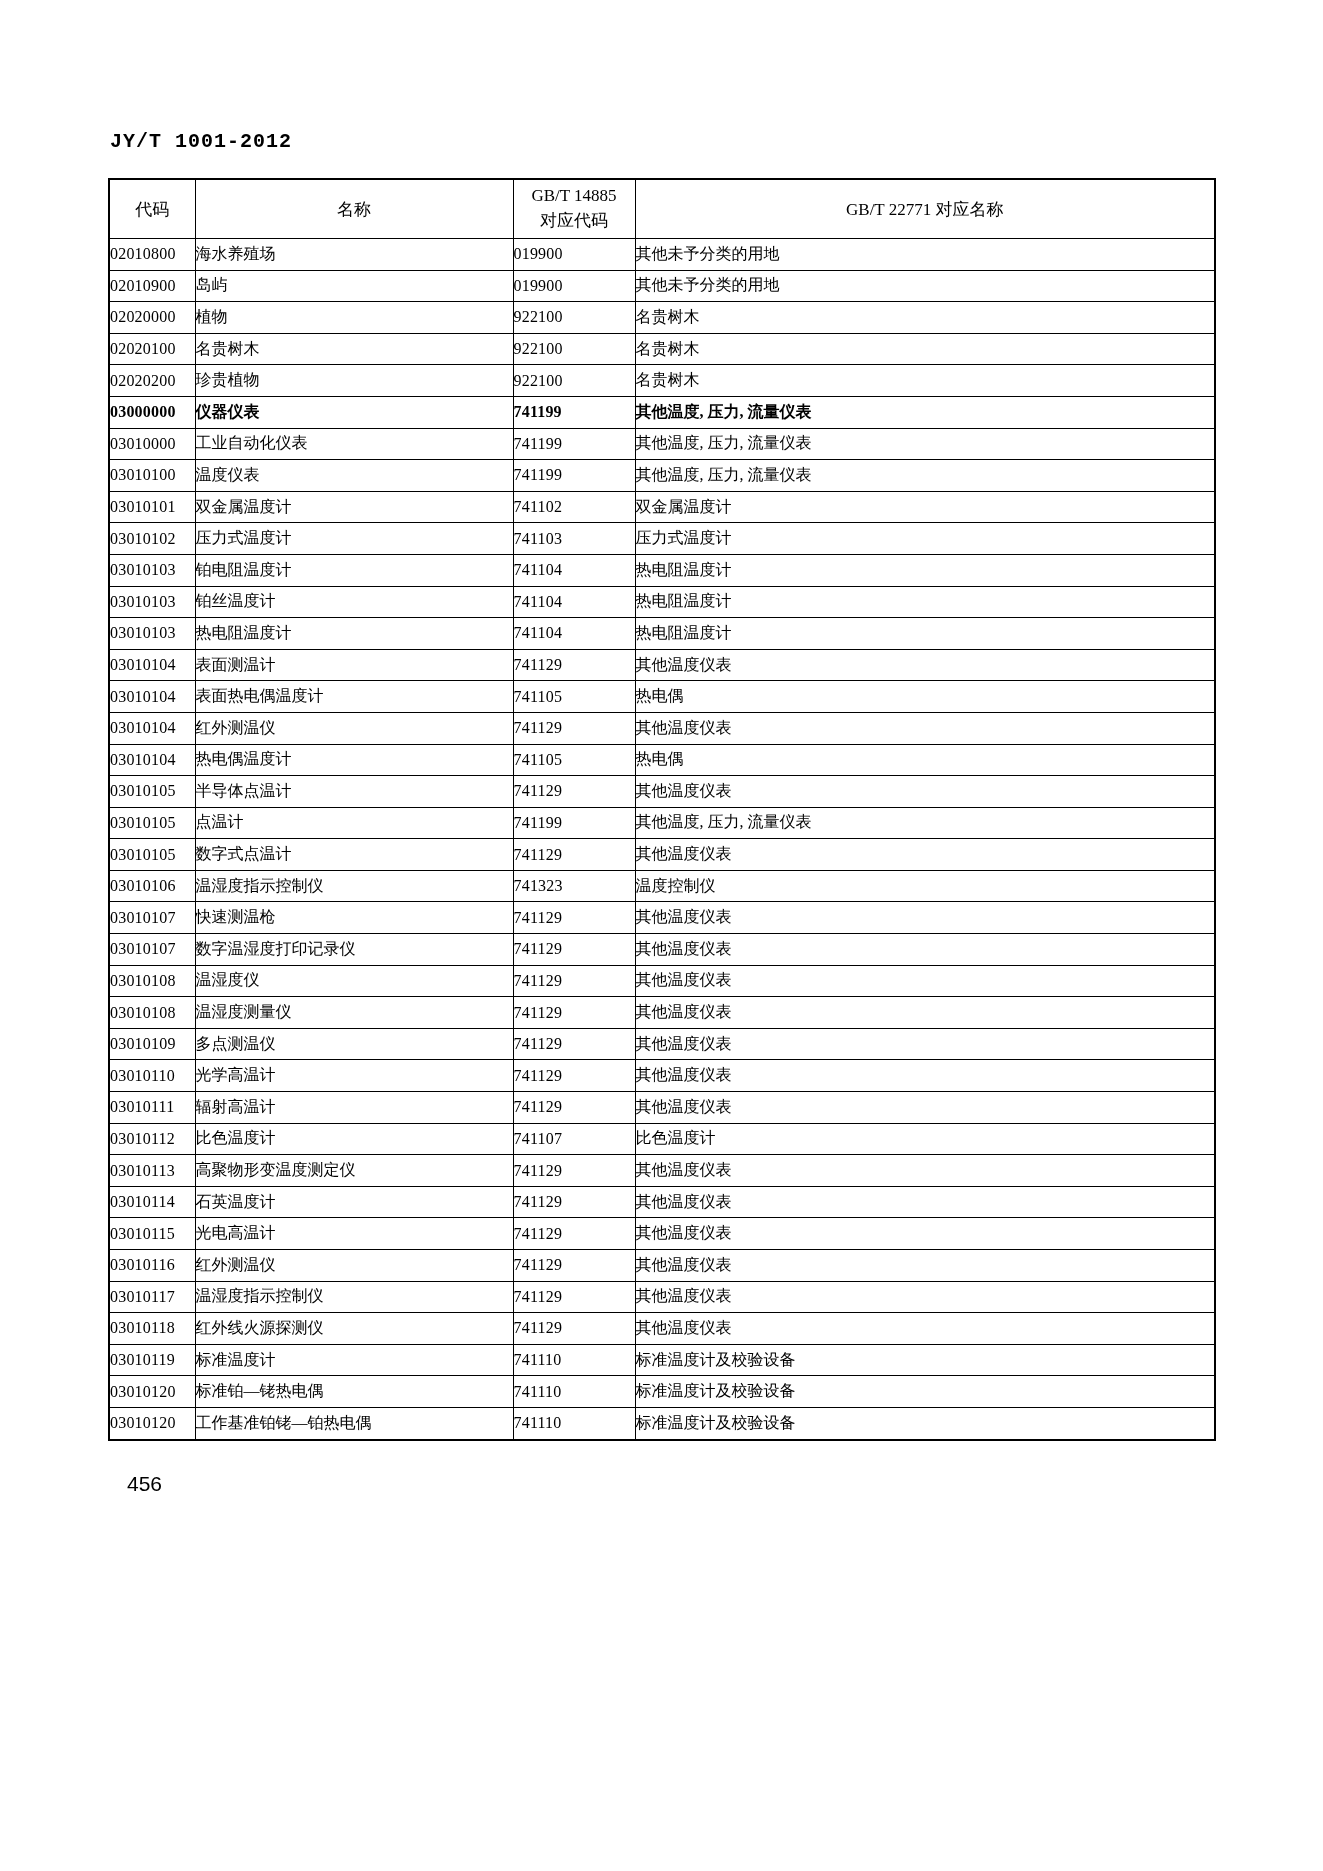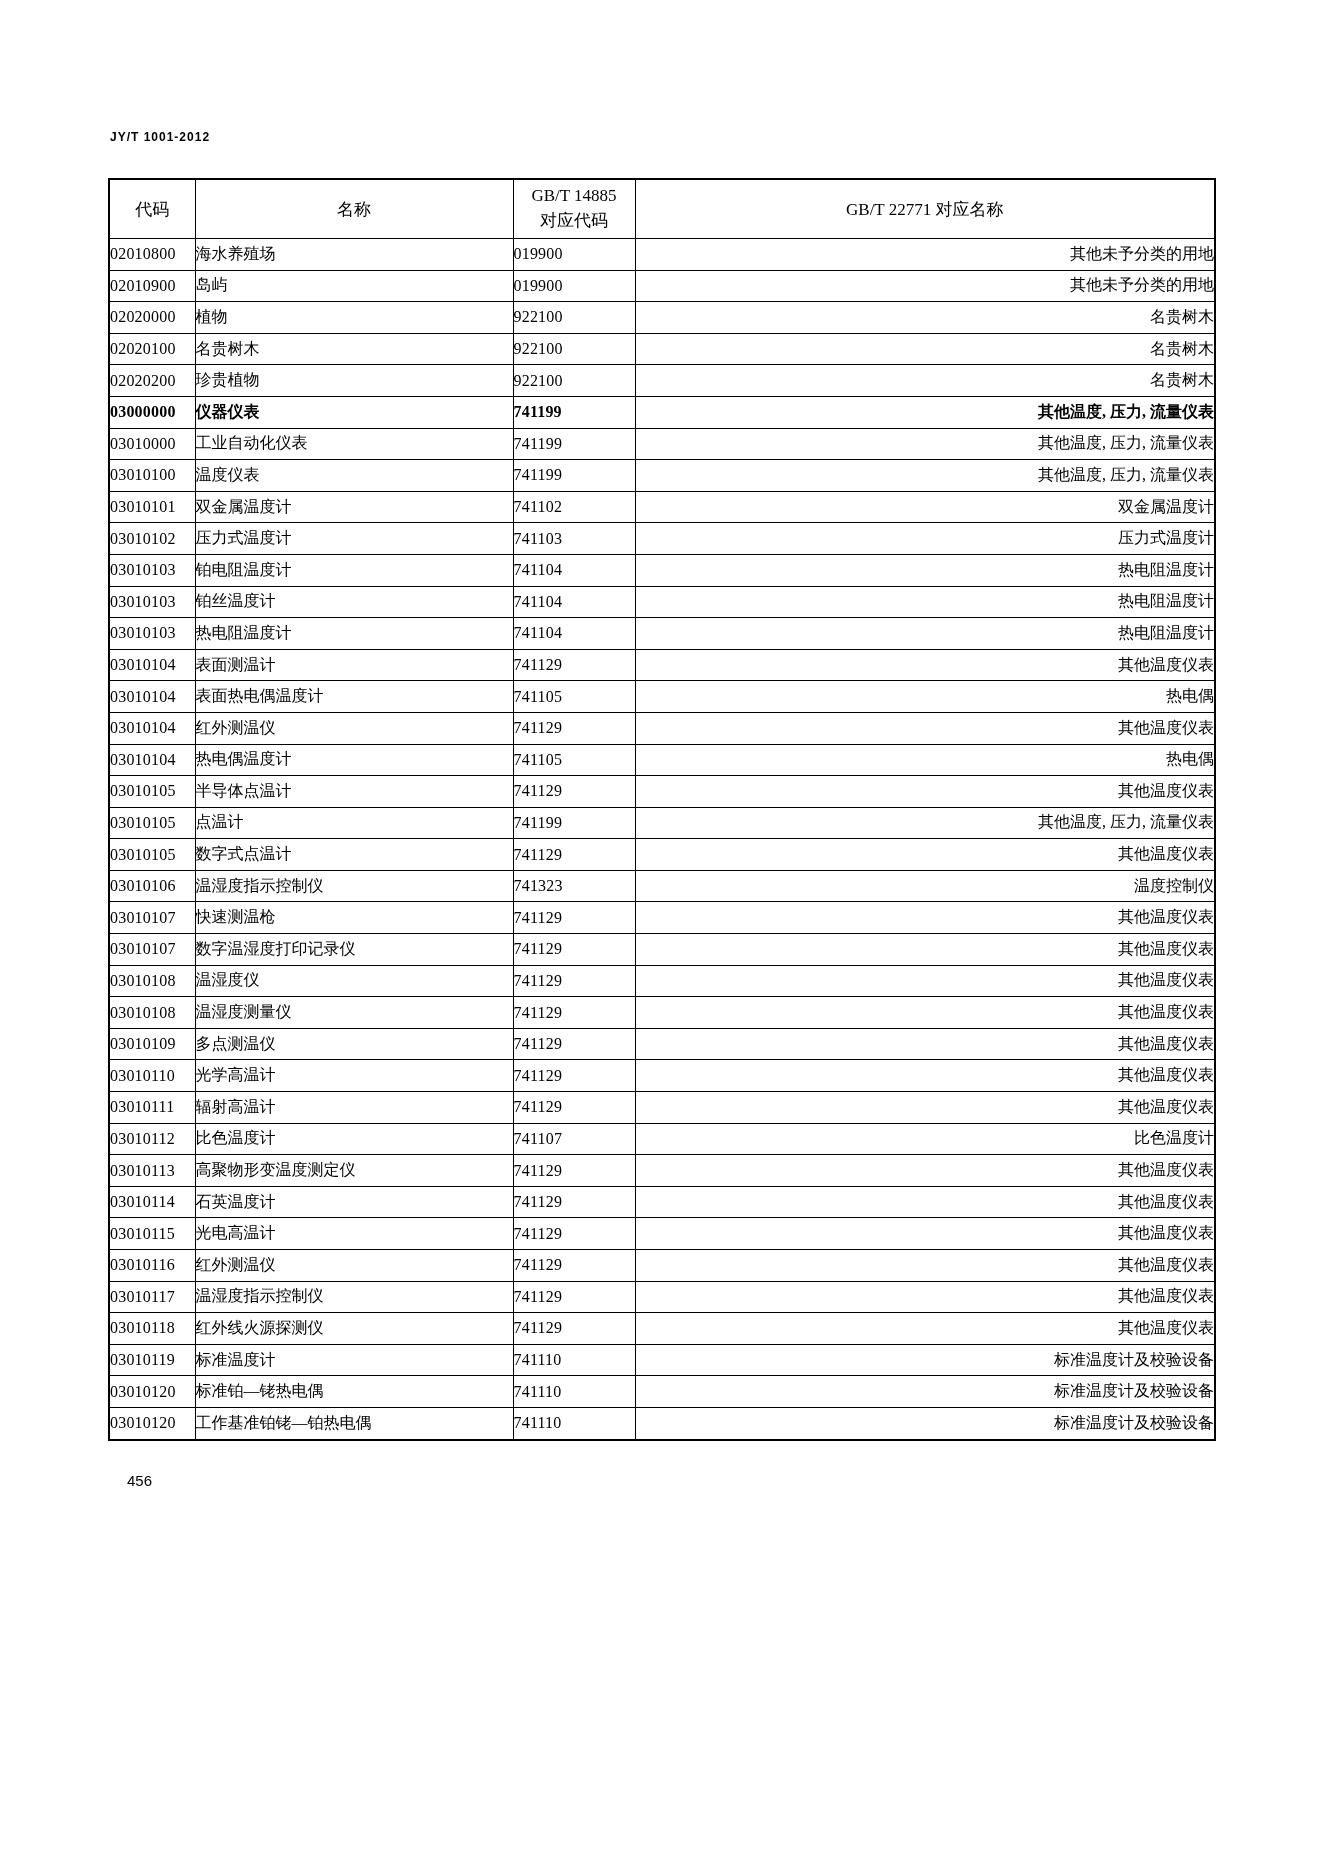--- a/index.html
+++ b/index.html
@@ -17,22 +17,22 @@
   .page {
     position: absolute;
     left: 0; top: 0;
     width: 1323px;
     height: 1871px;
   }
   .header {
     position: absolute;
     left: 110px;
     top: 130px;
-    font-family: Liberation Sans, sans-serif;
-    font-size: 12px;
+    font-family: Liberation Mono, monospace;
+    font-size: 20px;
     font-weight: bold;
     letter-spacing: 1px;
   }
   .table-wrap {
     position: absolute;
     left: 108px;
     top: 178px;
     width: 1015px;
   }
   table.main {
@@ -78,31 +78,30 @@
   td.name {
     padding-left: 9px;
   }
   td.gbcode {
     padding-left: 7px;
     font-family: "Liberation Serif", serif;
     letter-spacing: 0.2px;
   }
   td.gbname {
     padding-left: 9px;
-    text-align: right;
   }
   tr.bold td {
     font-weight: bold;
   }
   .page-number {
     position: absolute;
     left: 127px;
     top: 1472px;
     font-family: "Liberation Sans", sans-serif;
-    font-size: 15px;
+    font-size: 21px;
   }
 </style>
 </head>
 <body>
 
 <div class="page">
 
   <div class="header">JY/T 1001-2012</div>
 
   <div class="table-wrap">

